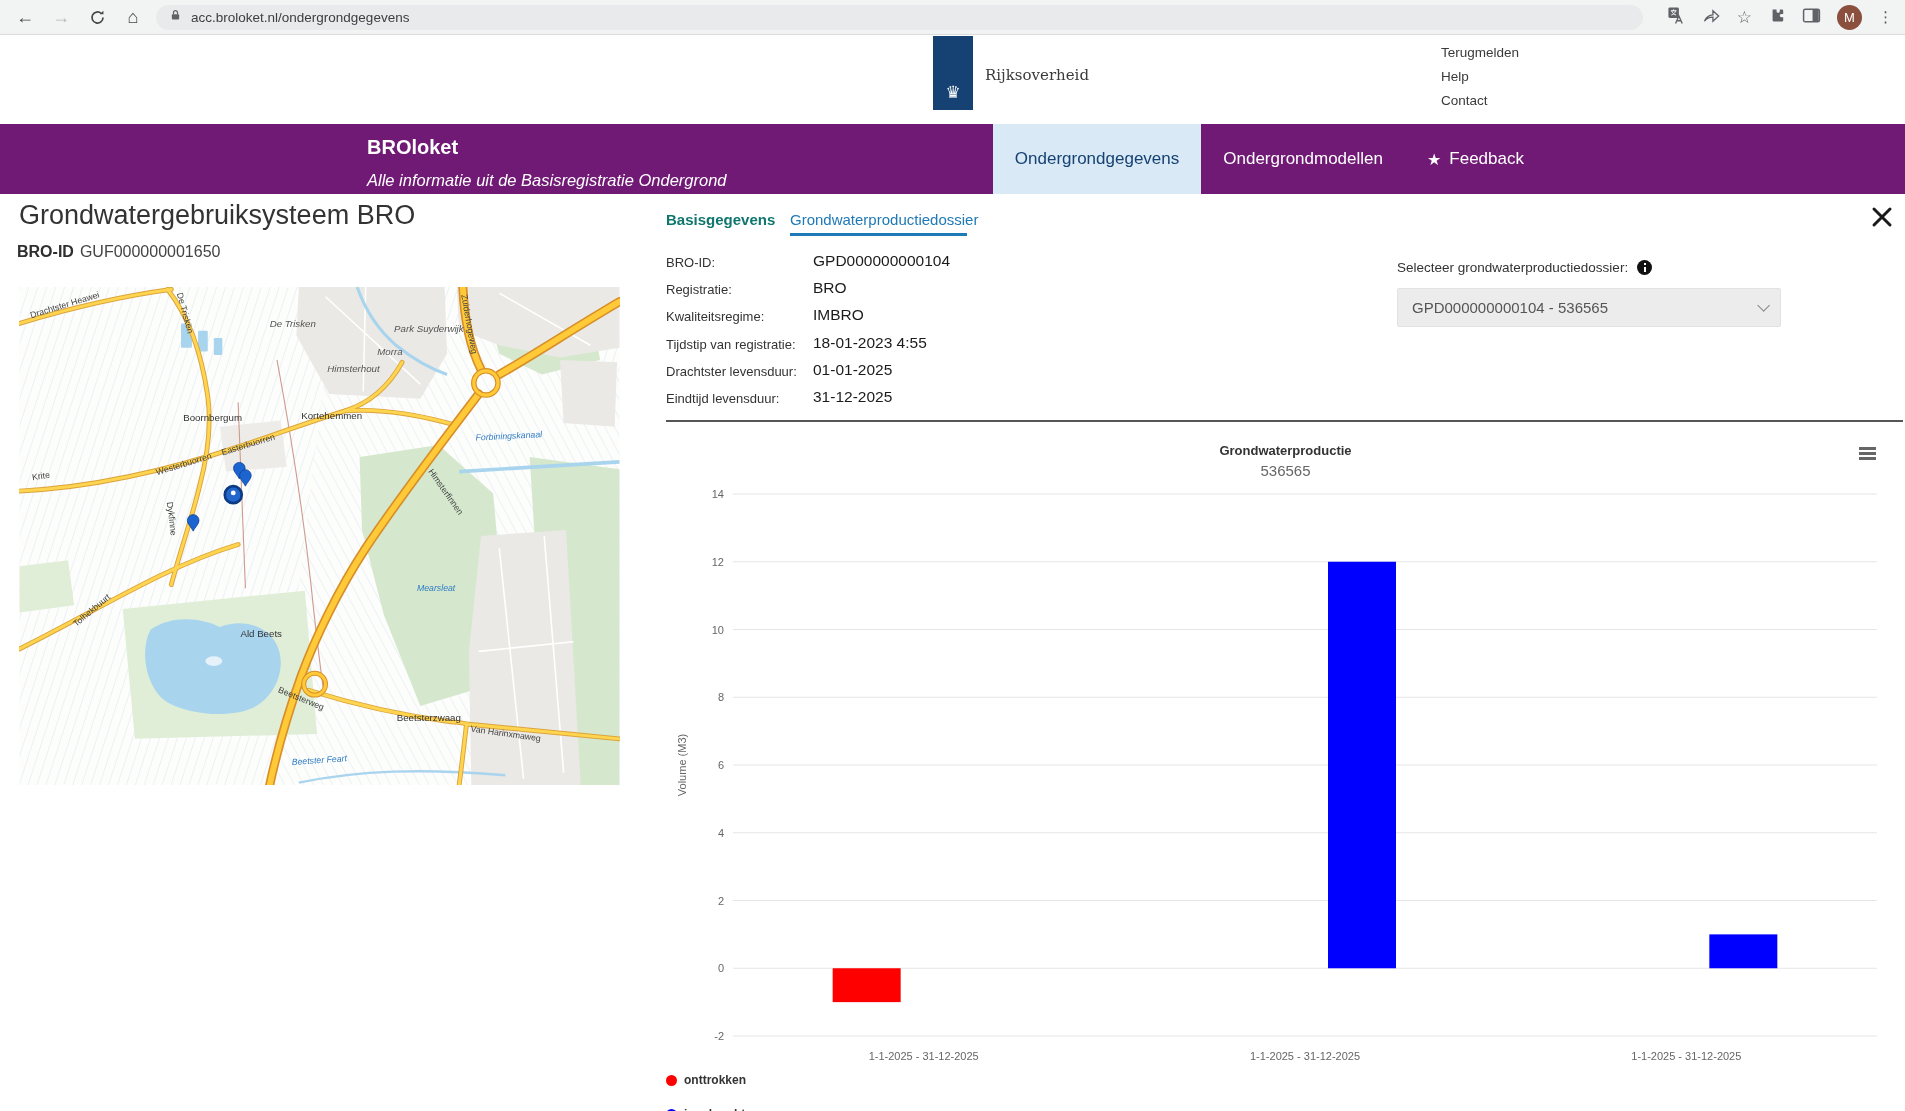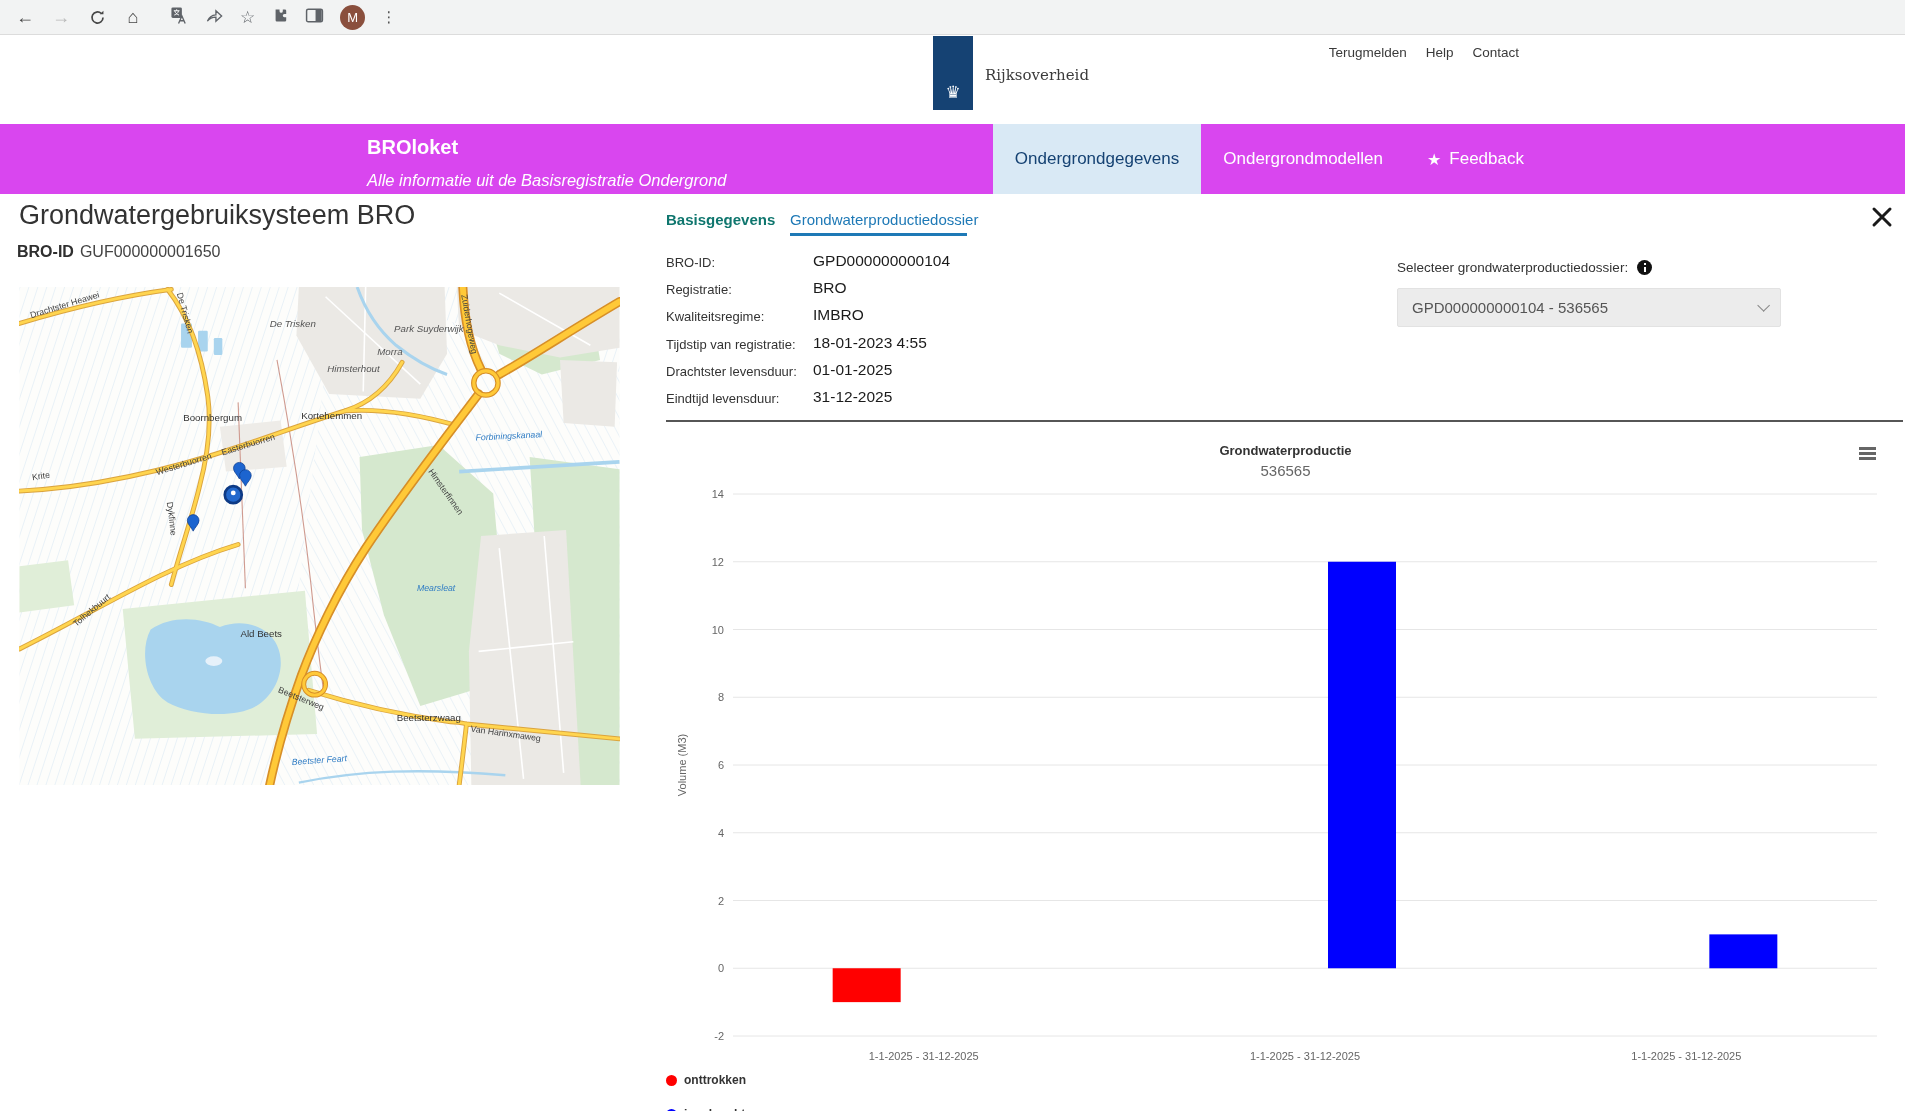--- a/index.html
+++ b/index.html
@@ -21,26 +21,26 @@
     font-size:13px; display:flex; align-items:center; justify-content:center; }
   .kebab { font-size:15px; color:#555; letter-spacing:0; }
 
   
   .site-header { position:absolute; top:36px; left:0; width:1905px; height:88px; background:#fff; }
   .logo-flag { position:absolute; left:933px; top:0; width:40px; height:74px; background:#154273;
     display:flex; align-items:flex-end; justify-content:center; padding-bottom:9px; }
   .crown { color:#fff; font-size:17px; line-height:1; }
   .logo-text { position:absolute; left:985px; top:30px; font-family:"DejaVu Serif", serif;
     font-size:15px; color:#3b3b3b; }
-  .header-links { position:absolute; right:386px; top:9px; display:flex; gap:19px;
-    font-size:13.5px; color:#3a3a3a; }
+  .header-links { position:absolute; right:386px; top:9px; display:flex; gap:9px;
+    font-size:13.5px; color:#3a3a3a;flex-direction:column; }
   .header-links span { cursor:pointer; }
 
   
-  .navbar { position:absolute; top:124px; left:0; width:1905px; height:70px; background:#d946ef; }
+  .navbar { position:absolute; top:124px; left:0; width:1905px; height:70px; background:#701a75; }
   .brand { position:absolute; left:367px; top:12px; color:#fff; }
   .brand-name { font-size:20px; font-weight:bold; }
   .brand-tagline { font-size:16.5px; font-style:italic; margin-top:12px; }
   .nav-tabs { position:absolute; right:359px; top:0; height:70px; display:flex; }
   .nav-tab { display:flex; align-items:center; padding:0 22px; color:#fff; font-size:17px; gap:8px; }
   .nav-tab.active { background:#d9e9f5; color:#154273; }
   .fb-star { font-size:16px; }
 
   
   .page-title { position:absolute; left:19px; top:200px; font-size:27px; font-weight:400; color:#333; }
@@ -89,20 +89,29 @@
 <div class="chrome">
   <div class="nav-ic">←</div>
   <div class="nav-ic disabled">→</div>
   <div class="nav-ic">
     <svg width="17" height="17" viewBox="0 0 16 16">
         <path d="M13.2 8a5.2 5.2 0 1 1-1.7-3.85" fill="none" stroke="#474747" stroke-width="1.6"></path>
         <path d="M13.6 1.6v3.4h-3.4z" fill="#474747"></path>
       </svg>
   </div>
   <div class="nav-ic">⌂</div>
+  <div class="url-pill">
+    <span>
+      <svg width="13" height="14" viewBox="0 0 16 16">
+          <rect x="3.5" y="7" width="9" height="6.5" rx="1.2" fill="#5f6368"></rect>
+          <path d="M5.5 7V5.2a2.5 2.5 0 0 1 5 0V7" stroke="#5f6368" stroke-width="1.5" fill="none"></path>
+        </svg>
+    </span>
+    <span class="url-text">acc.broloket.nl/ondergrondgegevens</span>
+  </div>
   <div class="chrome-right">
     <span>
       <svg width="19" height="19" viewBox="0 0 20 20">
           <rect x="1.5" y="1.5" width="11" height="11" rx="1.5" fill="#5f6368"></rect>
           <path d="M4 5h6M7 3.5v1.5M5 5c.5 2.5 2.5 4 4.5 4.5M9 5c-.5 2.5-2.5 4-4.5 4.5" stroke="#fff" stroke-width="1" fill="none"></path>
           <path d="M9 18.5l3.5-8 3.5 8M10.5 15.5h4" stroke="#5f6368" stroke-width="1.4" fill="none"></path>
         </svg>
     </span>
     <span>
       <svg width="19" height="19" viewBox="0 0 20 20">

